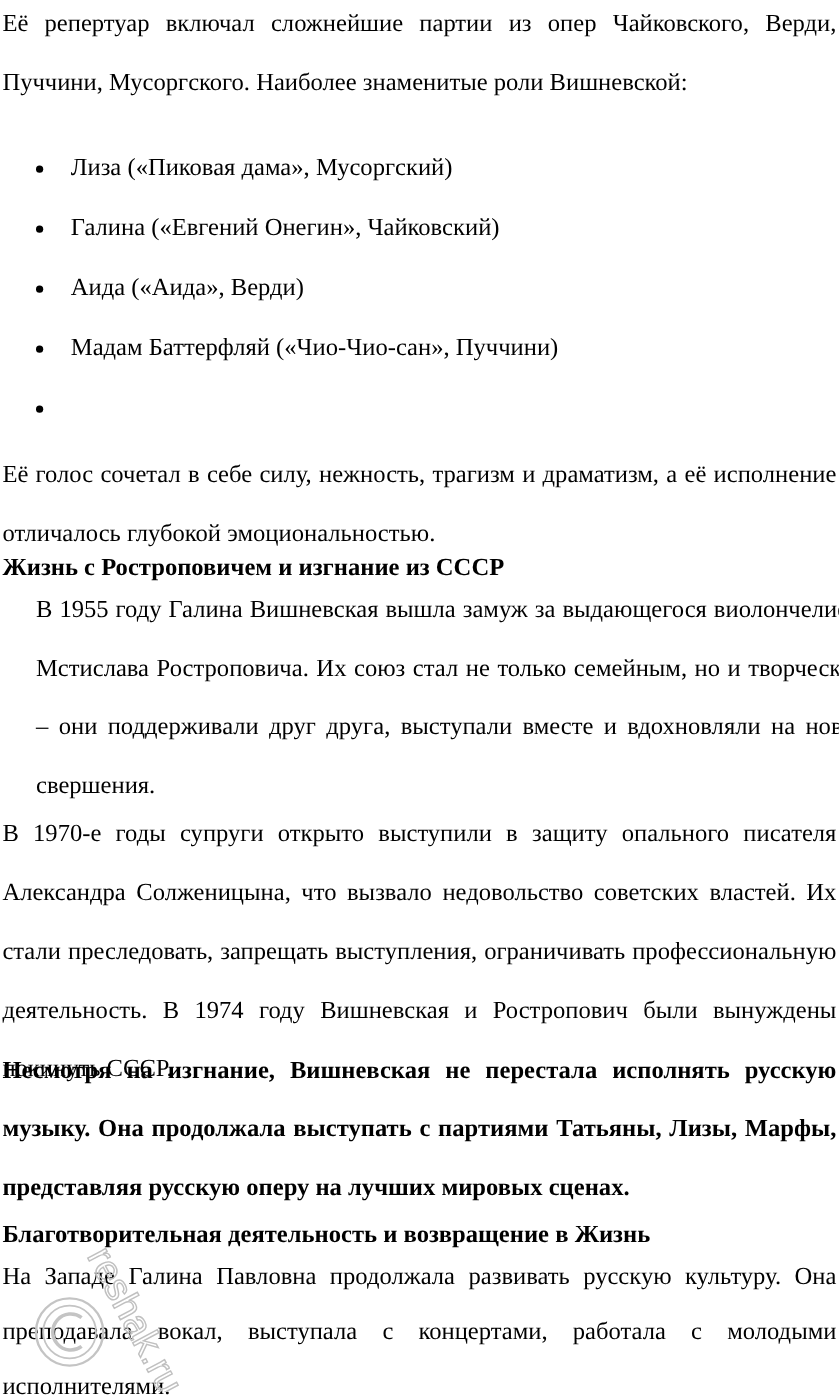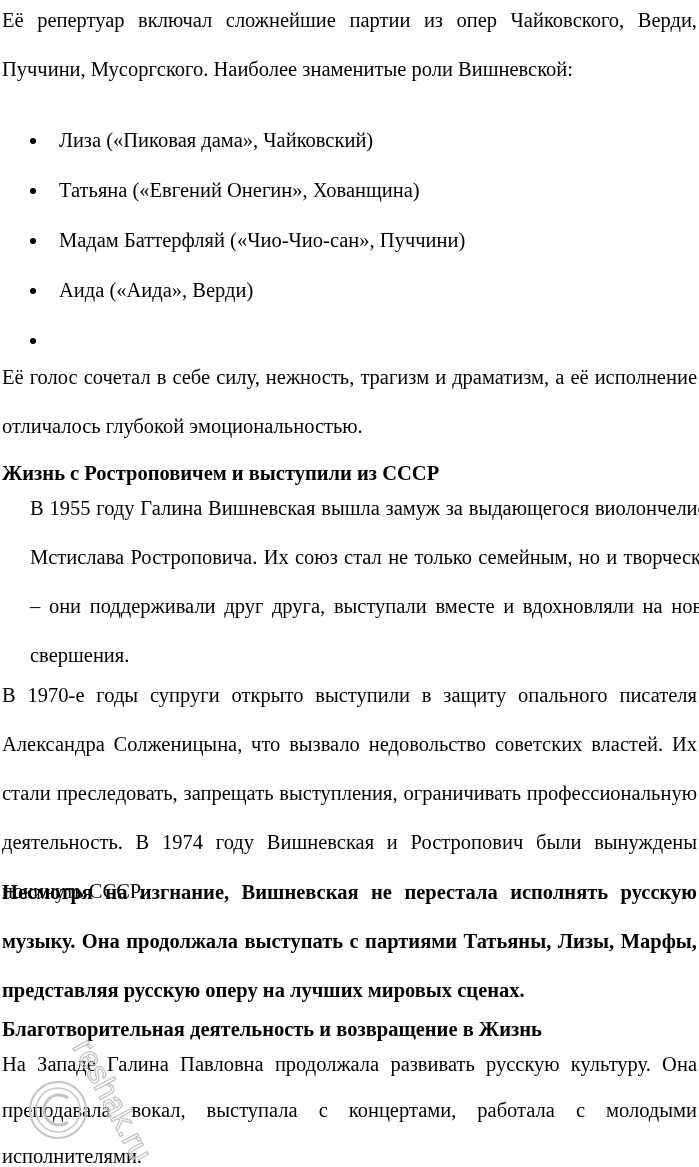--- a/index.html
+++ b/index.html
@@ -78,42 +78,42 @@
 </head>
 <body>
 
 <div class="page">
 
   <p class="line-block" style="top:-4px;">Её репертуар включал сложнейшие партии из опер Чайковского, Верди, Пуччини, Мусоргского. Наиболее знаменитые роли Вишневской:</p>
 
   <ul class="bullet-list">
     <li class="bullet-item">
       <span class="bullet-dot"></span>
-      <span>Лиза («Пиковая дама», Чайковский)</span>
+      <span>Лиза («Пиковая дама», Мусоргский)</span>
     </li>
     <li class="bullet-item">
       <span class="bullet-dot"></span>
-      <span>Татьяна («Евгений Онегин», Хованщина)</span>
+      <span>Галина («Евгений Онегин», Чайковский)</span>
+    </li>
+    <li class="bullet-item">
+      <span class="bullet-dot"></span>
+      <span>Аида («Аида», Верди)</span>
     </li>
     <li class="bullet-item">
       <span class="bullet-dot"></span>
       <span>Мадам Баттерфляй («Чио-Чио-сан», Пуччини)</span>
     </li>
     <li class="bullet-item">
       <span class="bullet-dot"></span>
-      <span>Аида («Аида», Верди)</span>
-    </li>
-    <li class="bullet-item">
-      <span class="bullet-dot"></span>
     </li>
   </ul>
 
-  <p class="line-block" style="top:353px;">Её голос сочетал в себе силу, нежность, трагизм и драматизм, а её исполнение отличалось глубокой эмоциональностью.</p>
+  <p class="line-block" style="top:372px;">Её голос сочетал в себе силу, нежность, трагизм и драматизм, а её исполнение отличалось глубокой эмоциональностью.</p>
 
-  <h2 class="heading" style="top:458px;">Жизнь с Ростроповичем и выступили из СССР</h2>
+  <h2 class="heading" style="top:458px;">Жизнь с Ростроповичем и изгнание из СССР</h2>
 
   <p class="line-block" style="top:484px;margin-left:28px;">В 1955 году Галина Вишневская вышла замуж за выдающегося виолончелиста Мстислава Ростроповича. Их союз стал не только семейным, но и творческим – они поддерживали друг друга, выступали вместе и вдохновляли на новые свершения.</p>
 
   <p class="line-block" style="top:671px;">В 1970-е годы супруги открыто выступили в защиту опального писателя Александра Солженицына, что вызвало недовольство советских властей. Их стали преследовать, запрещать выступления, ограничивать профессиональную деятельность. В 1974 году Вишневская и Ростропович были вынуждены покинуть СССР.</p>
 
   <p class="line-block" style="top:868px;font-weight:bold;">Несмотря на изгнание, Вишневская не перестала исполнять русскую музыку. Она продолжала выступать с партиями Татьяны, Лизы, Марфы, представляя русскую оперу на лучших мировых сценах.</p>
 
   <h2 class="heading" style="top:1014px;">Благотворительная деятельность и возвращение в Жизнь</h2>
 
   <p class="line-block" style="top:1041px; line-height:46px;">На Западе Галина Павловна продолжала развивать русскую культуру. Она преподавала вокал, выступала с концертами, работала с молодыми исполнителями.</p>

